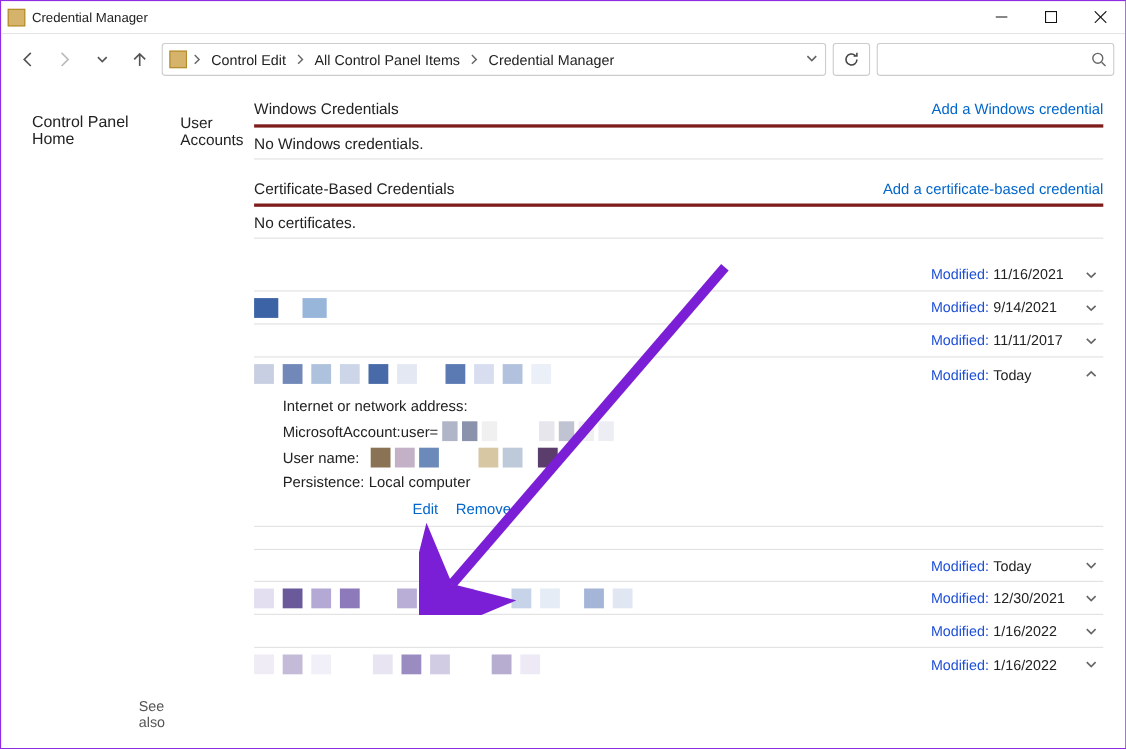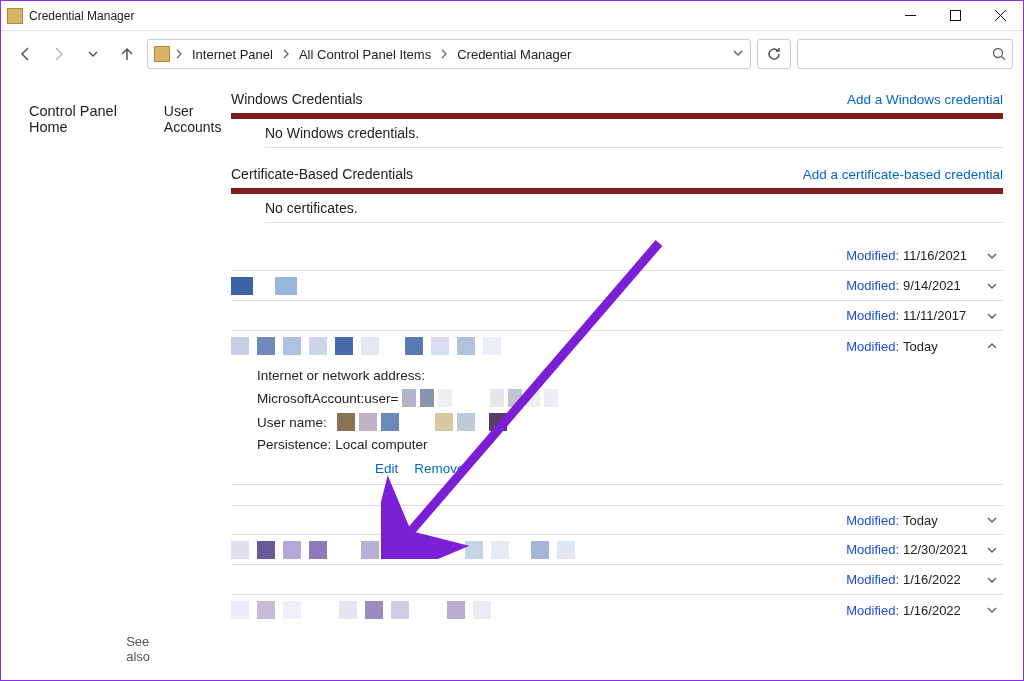--- a/index.html
+++ b/index.html
@@ -24,24 +24,24 @@
   .search-box { width: 216px; height: 30px; border: 1px solid #ccc; border-radius: 3px; display: flex; align-items: center; padding: 0 6px; }
   .search-box .spacer { flex: 1; }
   .body { display: flex; height: calc(681px - 30px - 46px); }
   .sidebar { width: 230px; padding: 26px 0 0 28px; font-size: 14px; color: #0066cc; display: flex; flex-direction: row; }
   .sidebar .home { color: #222; font-size: 14.5px; }
   .sidebar .spacer-big { flex: 1; }
   .sidebar .seealso { color: #555; font-size: 13px; margin-top: auto; margin-bottom: 18px; }
   .sidebar .ua { color: #222; font-size: 14px; margin-bottom: 14px; }
   .main { flex: 1; padding: 14px 20px 0 0; font-size: 14px; color: #222; }
   .cred-section { margin-bottom: 12px; }
-  .section-head { display: flex; align-items: baseline; border-bottom: 6px solid #7f1d1d; padding-bottom: 6px; margin-bottom: 6px; }
+  .section-head { display: flex; align-items: baseline; border-bottom: 3px solid #7f1d1d; padding-bottom: 6px; margin-bottom: 6px; }
   .section-title { flex: 1; }
   .add-link { color: #0066cc; font-size: 13.5px; white-space: nowrap; }
-  .section-empty { color: #222; border-bottom: 1px solid #e0e0e0; padding-bottom: 6px; margin-bottom: 18px; margin-left: 34px; }
+  .section-empty { color: #222; border-bottom: 1px solid #e0e0e0; padding-bottom: 6px; margin-bottom: 18px; }
   .cred-row { display: flex; align-items: center; border-bottom: 1px solid #e0e0e0; height: 30px; padding: 0 4px 0 0; }
   .cred-row .left { flex: 1; display: flex; align-items: center; gap: 8px; }
   .cred-row .mod-label { color: #1d4ed8; font-size: 13px; margin-right: 4px; }
   .cred-row .mod-val { font-size: 13px; margin-right: 10px; min-width: 72px; text-align: left; }
   .chev { width: 14px; display: flex; justify-content: center; }
   .chev svg { stroke: #666; }
   .detail-block { padding: 4px 0 8px 26px; border-bottom: 1px solid #e0e0e0; }
   .detail-line { font-size: 13.5px; padding: 3px 0; display: flex; align-items: center; gap: 4px; }
   .actions { padding: 6px 0 0 118px; font-size: 13.5px; color: #0066cc; display: flex; gap: 16px; }
   .arrow-annot { position: absolute; pointer-events: none; }
@@ -94,21 +94,21 @@
       <svg width="18" height="18" fill="none" stroke-width="1.5">
         <path d="M9 15V4M4 9l5-5 5 5"></path>
       </svg>
     </div>
 
   <div class="addr-bar">
     <div class="addr-icon"></div>
     <span class="crumb-sep"><svg width="10" height="10" fill="none" stroke-width="1.3">
           <path d="M3 1l4 4-4 4"></path>
         </svg></span>
-    <span class="crumb">Internet Panel</span>
+    <span class="crumb">Control Edit</span>
     <span class="crumb-sep"><svg width="10" height="10" fill="none" stroke-width="1.3">
           <path d="M3 1l4 4-4 4"></path>
         </svg></span>
     <span class="crumb">All Control Panel Items</span>
     <span class="crumb-sep"><svg width="10" height="10" fill="none" stroke-width="1.3">
           <path d="M3 1l4 4-4 4"></path>
         </svg></span>
     <span class="crumb">Credential Manager</span>
     <div class="addr-spacer"></div>
     <div class="addr-drop"><svg width="12" height="12" fill="none" stroke-width="1.5" stroke="#666">

